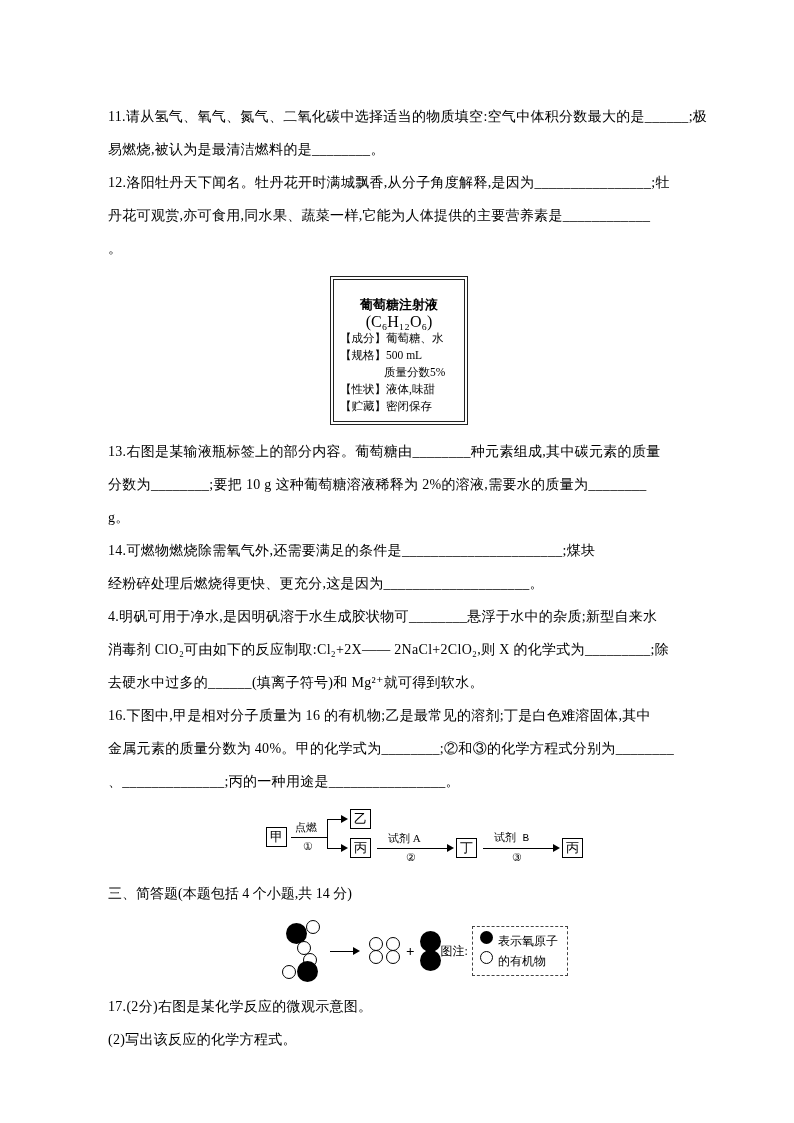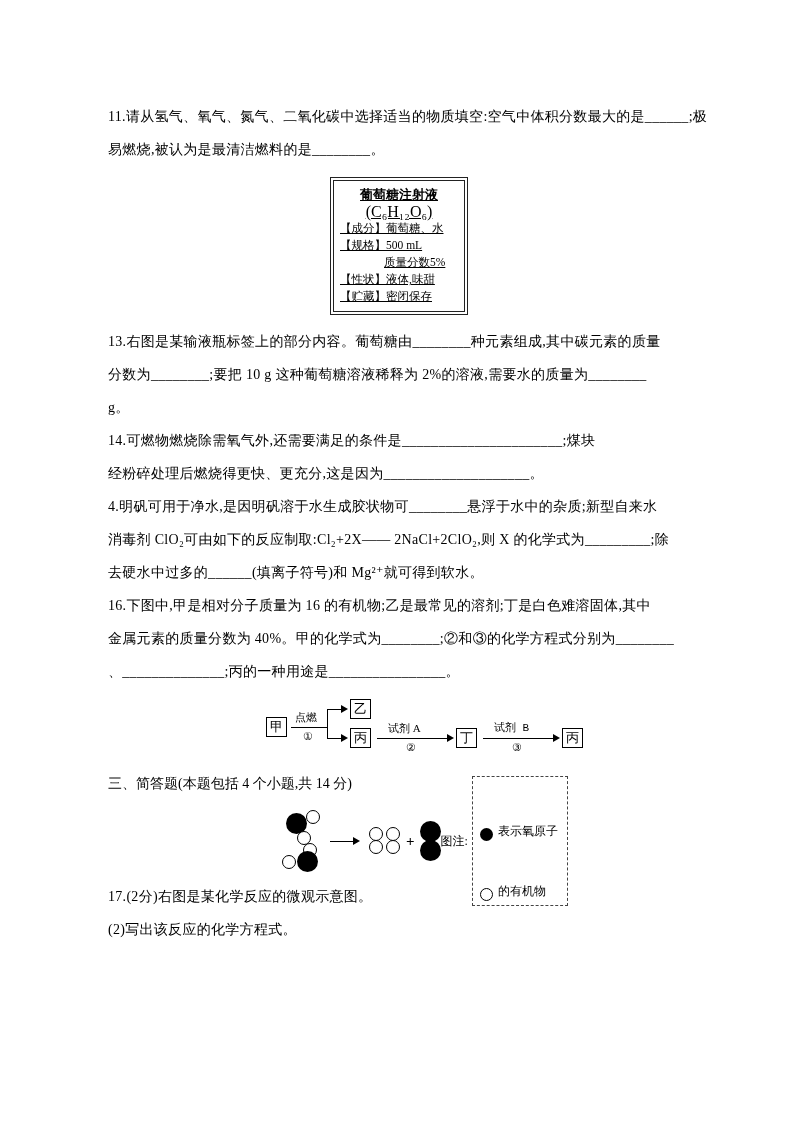--- a/index.html
+++ b/index.html
@@ -17,21 +17,21 @@
   }
   .line { line-height:33px; white-space:nowrap; letter-spacing:0.3px; }
   .qblock { margin:0; }
 
   
   .label-card-wrap { margin:11px 0 10px 0; display:flex; justify-content:center; }
   .label-card {
     border:1px solid #222; padding:2px; background:#fff;
   }
   .label-card-inner {
-    border:1px solid #222; width:118px; padding:5px 6px 6px 6px;text-decoration:underline;
+    border:1px solid #222; width:118px; padding:16px 6px 6px 6px;
   }
   .label-title { text-align:center; font-weight:bold; font-size:13px; line-height:18px; }
   .label-formula { text-align:center; font-size:16px; line-height:16px; }
   .label-row { font-size:11.5px; line-height:17px; white-space:nowrap; }
   .label-row.indent { padding-left:44px; }
 
   
   .flow { position:relative; width:322px; height:58px; margin:12px 0 4px 158px; font-size:13px; }
   .fbox {
     position:absolute; border:1px solid #000; line-height:18px; padding:0 3px;
@@ -57,35 +57,40 @@
   .rxn-arrow { position:relative; width:30px; height:10px; margin:0 4px; }
   .rxn-arrow .hline { top:5px; left:0; width:24px; border-top-width:1.5px; }
   .rxn-arrow .ahead { left:23px; top:1px; border-left-width:7px; }
   .h2group { position:relative; width:33px; height:30px; margin-left:4px; }
   .plus { font-size:15px; font-weight:bold; margin:0 5px; }
   .o2group { position:relative; width:21px; height:40px; }
   .legend-caption { font-size:12px; margin:0 4px 0 0; }
   .legend-box {
     border:1.5px dashed #444; padding:4px 9px 4px 7px; background:#fff;
   }
-  .legend-row { display:flex; align-items:flex-end; font-size:12px; line-height:20px; white-space:nowrap;margin-top:40px; }
+  .legend-row { display:flex; align-items:flex-start; font-size:12px; line-height:20px; white-space:nowrap; }
   .legend-dot { width:13px; height:13px; border-radius:50%; margin-right:5px; box-sizing:border-box; }
   .legend-dot.black { background:#000; }
   .legend-dot.white { background:#fff; border:1.5px solid #000; }
 </style>
 </head>
 <body>
 
 <div class="page">
 
   <div class="qblock">
     <div class="line">11.请从氢气、氧气、氮气、二氧化碳中选择适当的物质填空:空气中体积分数最大的是______;极</div>
     <div class="line">易燃烧,被认为是最清洁燃料的是________。</div>
   </div>
 
+  <div class="qblock">
+    <div class="line">12.洛阳牡丹天下闻名。牡丹花开时满城飘香,从分子角度解释,是因为________________;牡</div>
+    <div class="line">丹花可观赏,亦可食用,同水果、蔬菜一样,它能为人体提供的主要营养素是____________</div>
+    <div class="line">。</div>
+  </div>
 
   <div class="label-card-wrap">
     <div class="label-card">
       <div class="label-card-inner">
         <div class="label-title">葡萄糖注射液</div>
         <div class="label-formula">(C₆H₁₂O₆)</div>
         <div class="label-row">【成分】葡萄糖、水</div>
         <div class="label-row">【规格】500 mL</div>
         <div class="label-row indent">质量分数5%</div>
         <div class="label-row">【性状】液体,味甜</div>

